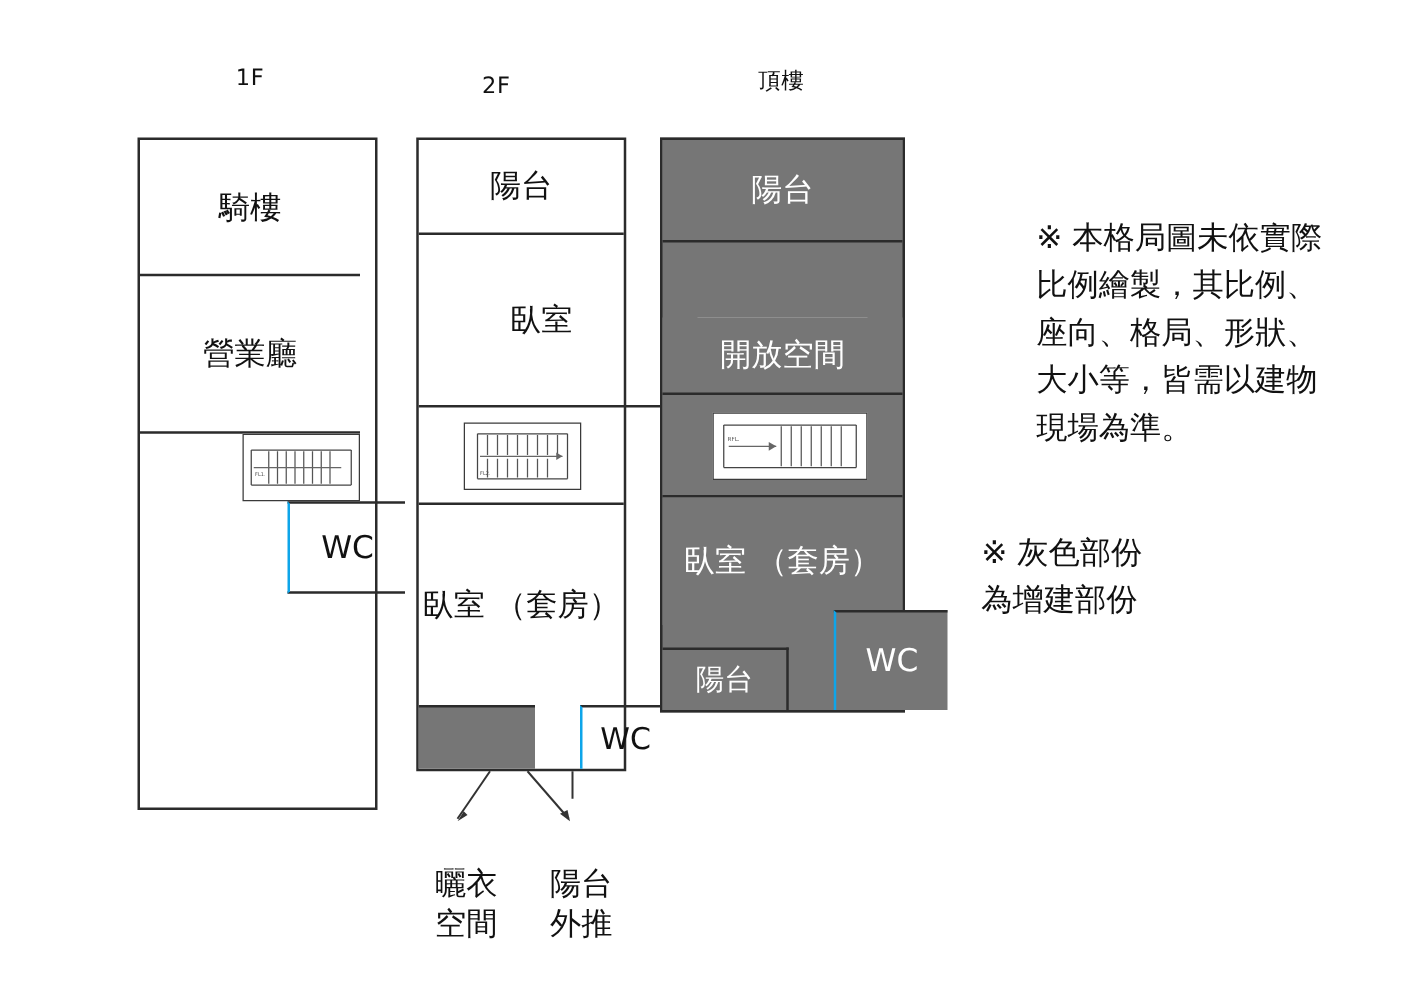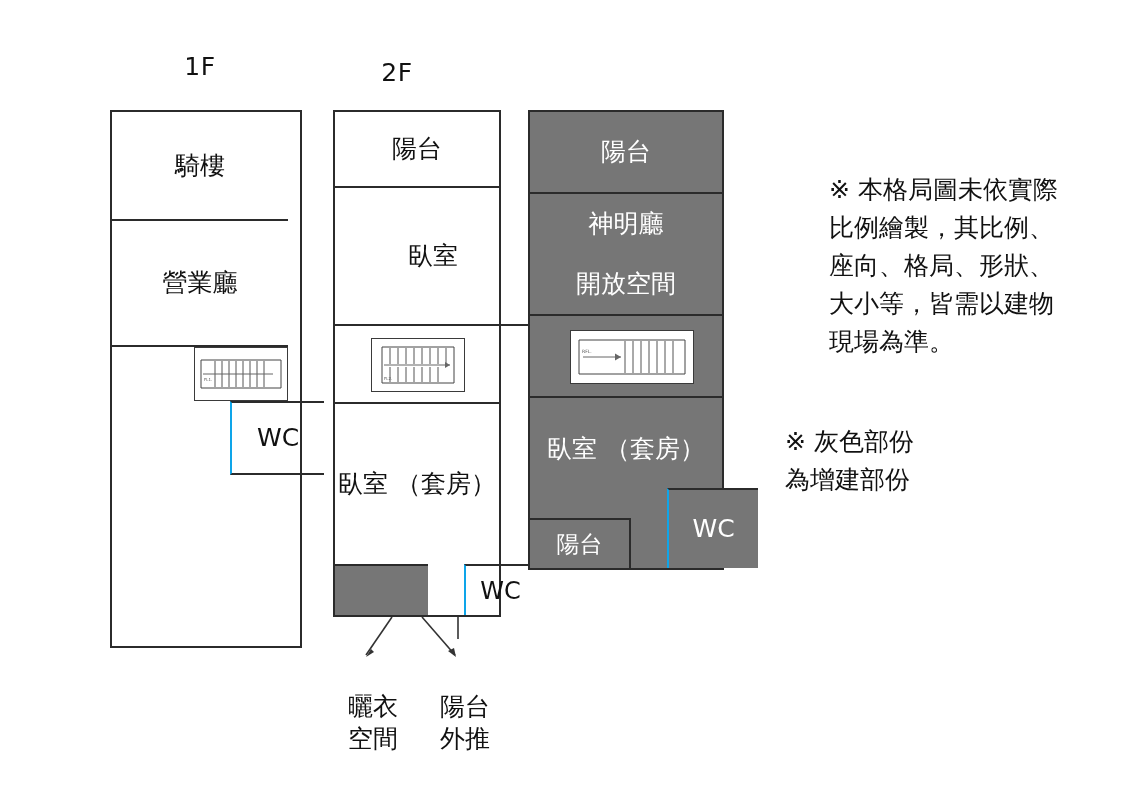--- a/index.html
+++ b/index.html
@@ -16,21 +16,21 @@
     overflow: hidden;
   }
   .canvas {
     position: absolute;
     left: 0; top: 0;
     width: 1123px;
     height: 794px;
   }
   .floor-title {
     position: absolute;
-    font-size: 25px;
+    font-size: 18px;
     text-align: center;
     color: #111;
     letter-spacing: 0.5px;
   }
   .plan {
     position: absolute;
     box-sizing: border-box;
     border: 2px solid #2b2b2b;
     background: #ffffff;
   }
@@ -187,27 +187,25 @@
 
   <div class="callout-label" style="left:330px; top:658px; width:86px;">
     <span>曬衣
 空間</span>
   </div>
   <div class="callout-label" style="left:422px; top:658px; width:86px;">
     <span>陽台
 外推</span>
   </div>
 
+  <div class="floor-title" style="left:560px; top:52px; width:130px;">頂樓</div>
 
   <div class="plan" style="left:528px; top:110px; width:196px; height:460px; background:#767676;">
     <div class="room gray b-bottom" style="left:0; top:0; width:192px; height:82px;">
       <span>陽台</span>
-    </div>
-    <div class="room gray" style="left:0; top:82px; width:192px; height:60px;">
-      <span>神明廳</span>
     </div>
     <div style="position:absolute; left:28px; top:142px; width:136px; height:0; border-top:1.5px solid #d8d8d8;"></div>
     <div class="room gray b-bottom" style="left:0; top:142px; width:192px; height:62px;">
       <span>開放空間</span>
     </div>
 
     <div class="room gray b-bottom" style="left:0; top:204px; width:192px; height:82px;"></div>
     <div class="stair" style="left:40px; top:218px; width:124px; height:54px;">
       <svg width="122" height="52" viewBox="0 0 122 52">
         <rect x="1" y="1" width="120" height="50" fill="#fff" stroke="none"></rect>

